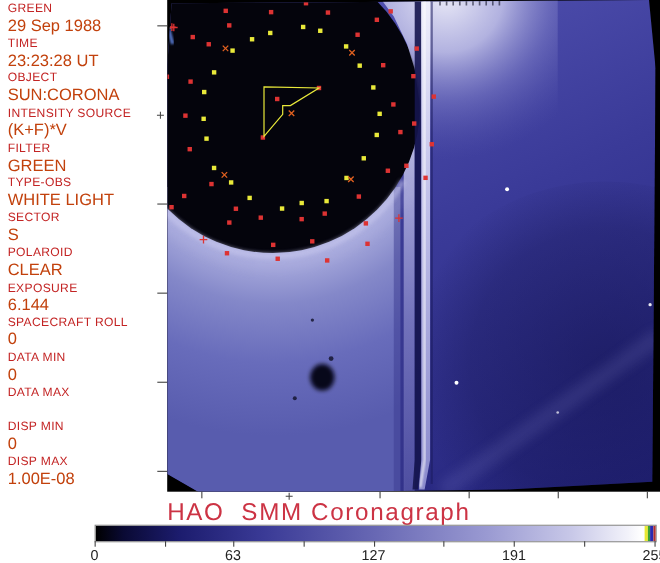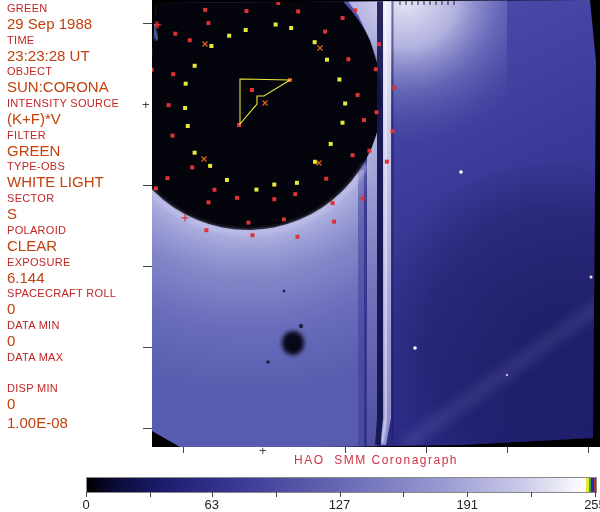--- a/index.html
+++ b/index.html
@@ -11,22 +11,22 @@
   .flabel{font-size:11px;line-height:13px;letter-spacing:.3px;color:#c32424;white-space:nowrap;}
   .fvalue{font-size:15px;line-height:17px;color:#c2410c;white-space:nowrap;}
   
   #viewport{position:absolute;left:152px;top:0;width:448px;height:447px;background:#000;overflow:hidden;}
   #viewport svg{display:block;}
   
   .ltick{position:absolute;width:9px;height:1px;background:#444;left:143px;}
   .btick{position:absolute;width:1px;height:6px;background:#444;top:447px;}
   .plusmark{position:absolute;color:#444;font-size:13px;line-height:13px;}
   
-  #title{position:absolute;left:152px;top:453px;width:448px;text-align:center;
-         font-size:12px;letter-spacing:1.5px;color:#cc3344;white-space:pre;}
+  #title{position:absolute;left:152px;top:453px;width:448px;text-align:left;
+         font-size:22px;letter-spacing:1.5px;color:#cc3344;white-space:pre;}
   
   #colorbar{position:absolute;border:1px solid #8a8a8a;overflow:hidden;}
   .cbstripe{position:absolute;top:0;height:100%;}
   .cbtick{position:absolute;width:1px;height:5px;background:#444;top:492px;}
   .cblabel{position:absolute;top:497px;width:44px;margin-left:-22px;text-align:center;
            font-size:13px;color:#222;}
 </style>
 </head>
 <body>
 
@@ -78,20 +78,21 @@
         <div class="fvalue">0</div>
       </div>
       <div class="field">
         <div class="flabel">DATA MAX</div>
       </div>
       <div class="field">
         <div class="flabel">DISP MIN</div>
         <div class="fvalue">0</div>
       </div>
       <div class="field">
+        <div class="flabel">DISP MAX</div>
         <div class="fvalue">1.00E-08</div>
       </div>
     </div>
 
   <div id="viewport">
     <svg id="scene" width="448" height="447" viewBox="0 0 448 447" xmlns="http://www.w3.org/2000/svg">
       <defs>
         <clipPath id="quadClip">
           <polygon points="4,3 438,0 444,62 441,438 309,445 90,448 28,447 0,431 0,60"></polygon>
         </clipPath>

